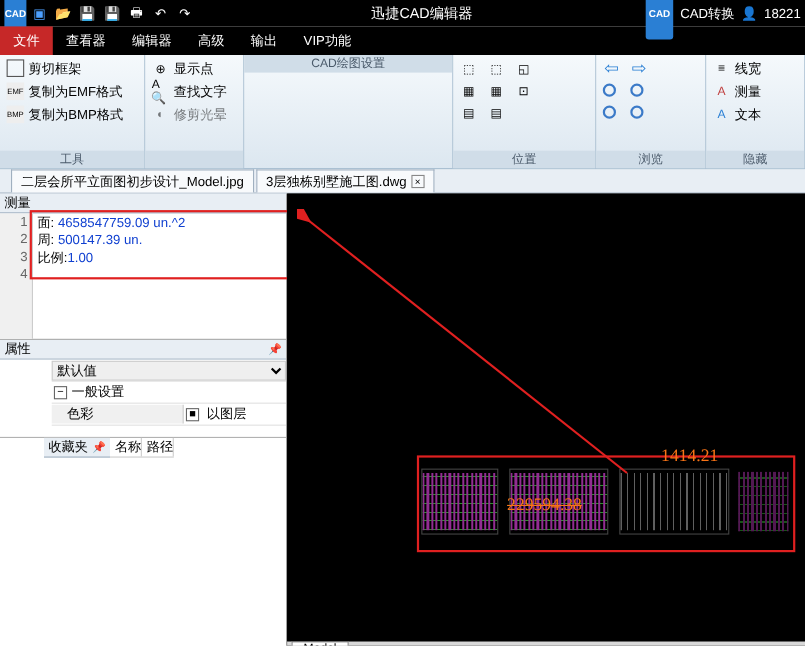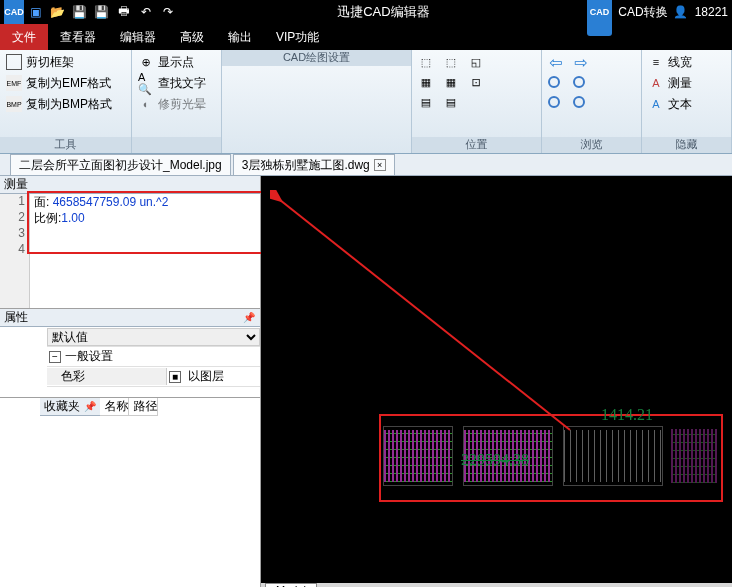--- a/index.html
+++ b/index.html
@@ -62,21 +62,21 @@
 .fav-body { flex: 1; }
 
 .canvas-area { flex: 1; position: relative; background: #000; }
 .cad-thumb { position: absolute; border: 1px solid #444; display: flex; align-items: center; justify-content: center; overflow: hidden; }
 .cad-content { width: 100%; height: 90%; background: repeating-linear-gradient(90deg, #d040d0 0 2px, transparent 2px 4px), repeating-linear-gradient(0deg, #40d040 0 1px, transparent 1px 8px); opacity: 0.7; }
 .model-tab-row { height: 20px; background: #d8d8d8; display: flex; padding-left: 4px; }
 .model-tab { background: #fff; border: 1px solid #888; padding: 0 10px; font-size: 11px; }
 
 .red-box-2 { position: absolute; border: 2px solid #e02020; pointer-events: none; }
 .arrow-svg { position: absolute; pointer-events: none; }
-.overlay-text { position: absolute; color: #15803d; font-family: serif; font-size: 14px; }
+.overlay-text { position: absolute; color: #f97316; font-family: serif; font-size: 14px; }
 .overlay-text.dim { text-decoration: line-through; }
 .overlay-text.big { font-size: 16px; }
 .chk { width: 12px; height: 12px; border: 1px solid #666; display: inline-block; margin-right: 3px; text-align: center; line-height: 10px; font-size: 10px; }
 </style>
 </head>
 <body>
 
 <div class="titlebar">
   <span class="ico cad-badge">CAD</span>
   <span class="ico" style="color:#4da0ff">▣</span>
@@ -243,20 +243,21 @@
       <div class="measure-body">
         <div class="gutter">
           <div>1</div>
             <div>2</div>
             <div>3</div>
             <div>4</div>
         </div>
         <div class="codelines">
           <div class="red-box-1"></div>
           <div class="ln"><span class="kw">面: </span><span class="val">4658547759.09 un.^2</span></div>
+          <div class="ln"><span class="kw">周: </span><span class="val">500147.39 un.</span></div>
           <div class="ln"><span class="kw">比例:</span><span class="val">1.00</span></div>
         </div>
       </div>
     </div>
 
     <div class="props-panel">
       <div class="panel-title">
           <span>属性</span>
           <span class="pin">📌</span>
         </div>

